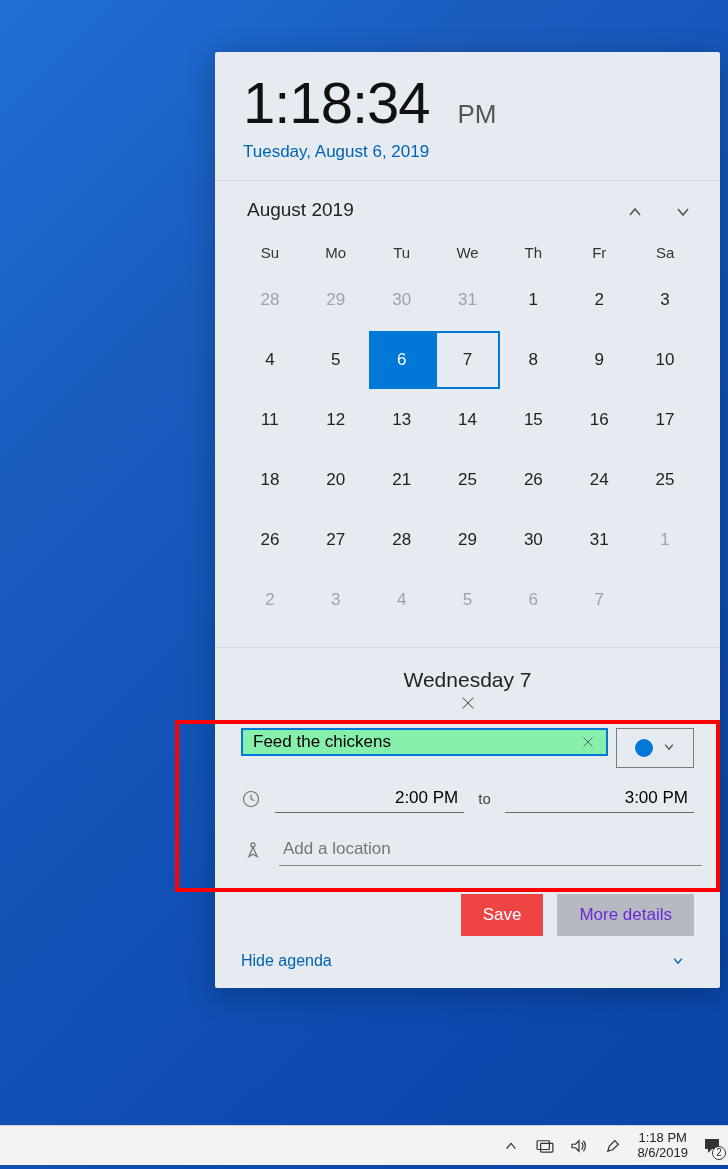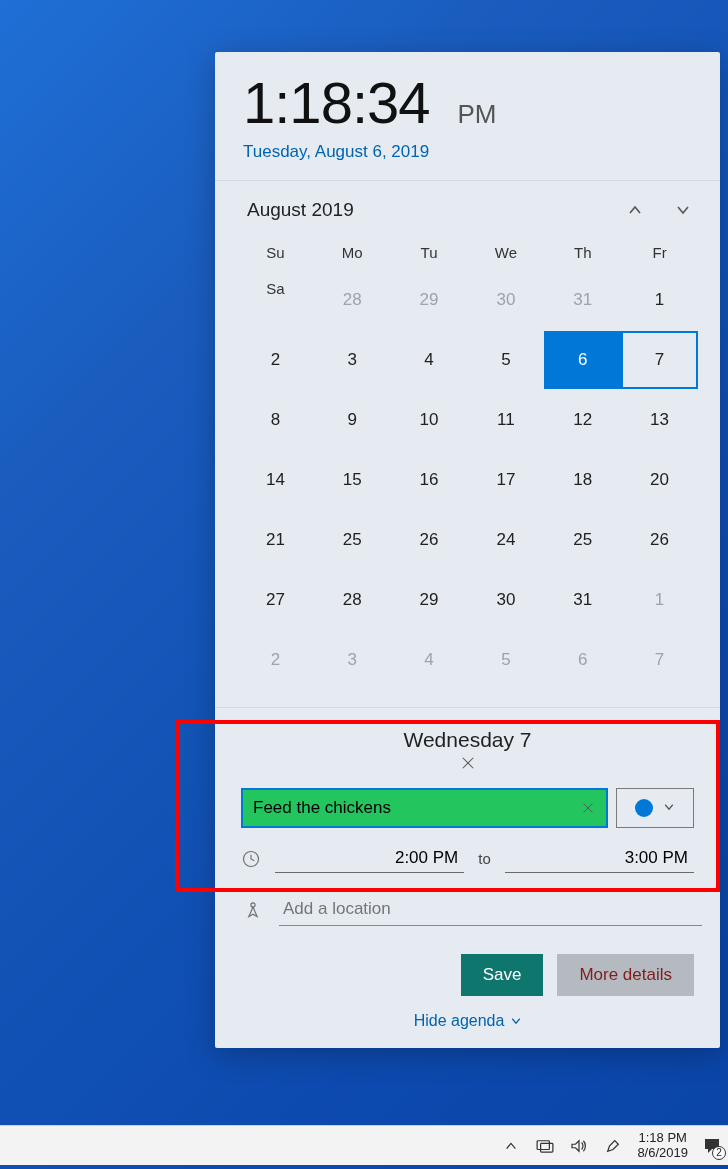--- a/index.html
+++ b/index.html
@@ -23,66 +23,66 @@
 
   
   .clock-block { padding: 22px 28px 18px 28px; border-bottom: 1px solid rgba(0,0,0,0.08); }
   .time-row { display: flex; align-items: baseline; gap: 28px; line-height: 1; }
   .time { font-size: 58px; font-weight: 300; color: #111; letter-spacing: -1px; }
   .ampm { font-size: 26px; font-weight: 400; color: #555; }
   .date-link { margin-top: 10px; font-size: 17px; color: #0063b1; cursor: pointer; }
 
   
   .calendar { padding: 18px 22px 18px 22px; border-bottom: 1px solid rgba(0,0,0,0.08); }
-  .cal-head { display: flex; align-items: center; justify-content: space-between; padding: 0 6px 14px 10px; }
+  .cal-head { display: flex; align-items: flex-end; justify-content: space-between; padding: 0 6px 14px 10px; }
   .cal-title { font-size: 19px; color: #222; font-weight: 400; }
   .cal-arrows { display: flex; gap: 30px; }
   .chev { width: 18px; height: 18px; cursor: pointer; display: inline-flex; align-items: center; justify-content: center; }
   .chev svg { stroke: #555; stroke-width: 1.6; fill: none; }
 
-  .cal-grid { display: grid; grid-template-columns: repeat(6, 1fr); row-gap: 2px; }
+  .cal-grid { display: grid; grid-template-columns: repeat(7, 1fr); row-gap: 2px; }
   .dow, .cell { height: 58px; display: flex; align-items: center; justify-content: center; font-size: 17px; }
   .dow { height: 34px; font-size: 15px; color: #333; }
   .cell { color: #222; cursor: pointer; position: relative; }
   .cell.other { color: #9aa3ae; }
   .cell.today { background: #0078d7; color: #fff; }
   .cell.sel { outline: 2px solid #0078d7; outline-offset: -2px; }
 
   
   .evt { padding: 20px 26px 14px 26px; position: relative; }
   .evt-head { display: flex; align-items: center; justify-content: center; margin-bottom: 14px; flex-direction: column; }
   .evt-title { font-size: 21px; color: #222; }
   .x-btn { width: 22px; height: 22px; display: flex; align-items: center; justify-content: center; cursor: pointer; }
   .x-btn svg { stroke: #555; stroke-width: 1.2; fill: none; }
 
   .title-row { display: flex; align-items: stretch; gap: 8px; margin-bottom: 16px; }
-  .title-input-wrap { flex: 1; display: flex; align-items: center; background: #22c55e; border: 2px solid #0078d7; height: 40px; padding: 0 6px 0 10px; }
+  .title-input-wrap { flex: 1; display: flex; align-items: center; background: #86efac; border: 2px solid #0078d7; height: 28px; padding: 0 6px 0 10px; }
   .title-input-wrap input { flex: 1; border: 0; outline: 0; font-size: 17px; background: transparent; }
   .clear-x { width: 24px; height: 24px; display: flex; align-items: center; justify-content: center; cursor: pointer; }
   .cal-pick { width: 78px; height: 40px; border: 1px solid #7a7a7a; display: flex; align-items: center; justify-content: center; gap: 10px; background: #e6ebf2; cursor: pointer; }
   .dot { width: 18px; height: 18px; border-radius: 50%; background: #0078d7; }
   .chevd svg { stroke: #555; stroke-width: 1.6; fill: none; }
 
   .time-row2 { display: flex; align-items: center; gap: 14px; }
   .icon24 { width: 24px; height: 24px; display:flex; align-items:center; justify-content:center; }
   .icon24 svg { stroke: #707070; stroke-width: 1.4; fill: none; }
   .tfield { min-width: 88px; border: 0; border-bottom: 1px solid #6a6a6a; background: transparent; font-size: 17px; padding: 4px 6px; text-align: right; outline: none; }
   .tolbl { font-size: 15px; color: #444; }
 
   .highlight-box { position: absolute; border: 4px solid #ff0000; pointer-events: none; }
 
   .loc-row { padding: 6px 18px 10px 26px; display: flex; align-items: center; gap: 14px; }
   .loc-input { flex:1; border:0; border-bottom:1px solid #888; background:transparent; font-size:17px; padding:6px 4px; outline:none; color:#555; }
 
   .actions { padding: 18px 26px 12px 26px; display:flex; justify-content:flex-end; gap:14px; }
   .btn { height:42px; padding:0 22px; font-size:17px; border:0; cursor:pointer; display:flex; align-items:center; justify-content:center; }
-  .btn-primary { background:#0f766e; color:#fff;margin-left:28px; }
-  .btn-secondary { background:#b5bac0; color:#7f1d1d; }
-
-  .hide-row { padding: 4px 36px 18px 26px; display:flex; justify-content:center; align-items:center; gap:6px; color:#0063b1; font-size:16px; cursor:pointer;margin-left:11px; }
+  .btn-primary { background:#ef4444; color:#fff;margin-left:28px; }
+  .btn-secondary { background:#b5bac0; color:#6d28d9; }
+
+  .hide-row { padding: 4px 36px 18px 26px; display:flex; justify-content:space-between; align-items:center; gap:6px; color:#0063b1; font-size:16px; cursor:pointer; }
   .hide-row svg { stroke:#0063b1; stroke-width:1.6; fill:none; }
 
   
   .taskbar { position:absolute; bottom:4px; left:0; right:0; height:40px; background:#f3f3f3; border-top:1px solid #d0d0d0; display:flex; align-items:center; justify-content:flex-end; padding-right:6px; font-size:13px; color:#222; }
   .tray { display:flex; align-items:center; gap:14px; }
   .tray-icon { width:20px; height:20px; display:flex; align-items:center; justify-content:center; }
   .tray-icon svg { stroke:#333; stroke-width:1.4; fill:none; }
   .tray-time { display:flex; flex-direction:column; align-items:center; line-height:1.1; font-size:13px; }
   .notif { position:relative; }
   .badge { position:absolute; right:-4px; bottom:-4px; width:14px; height:14px; border-radius:50%; background:#fff; border:1px solid #333; font-size:10px; display:flex; align-items:center; justify-content:center; }

